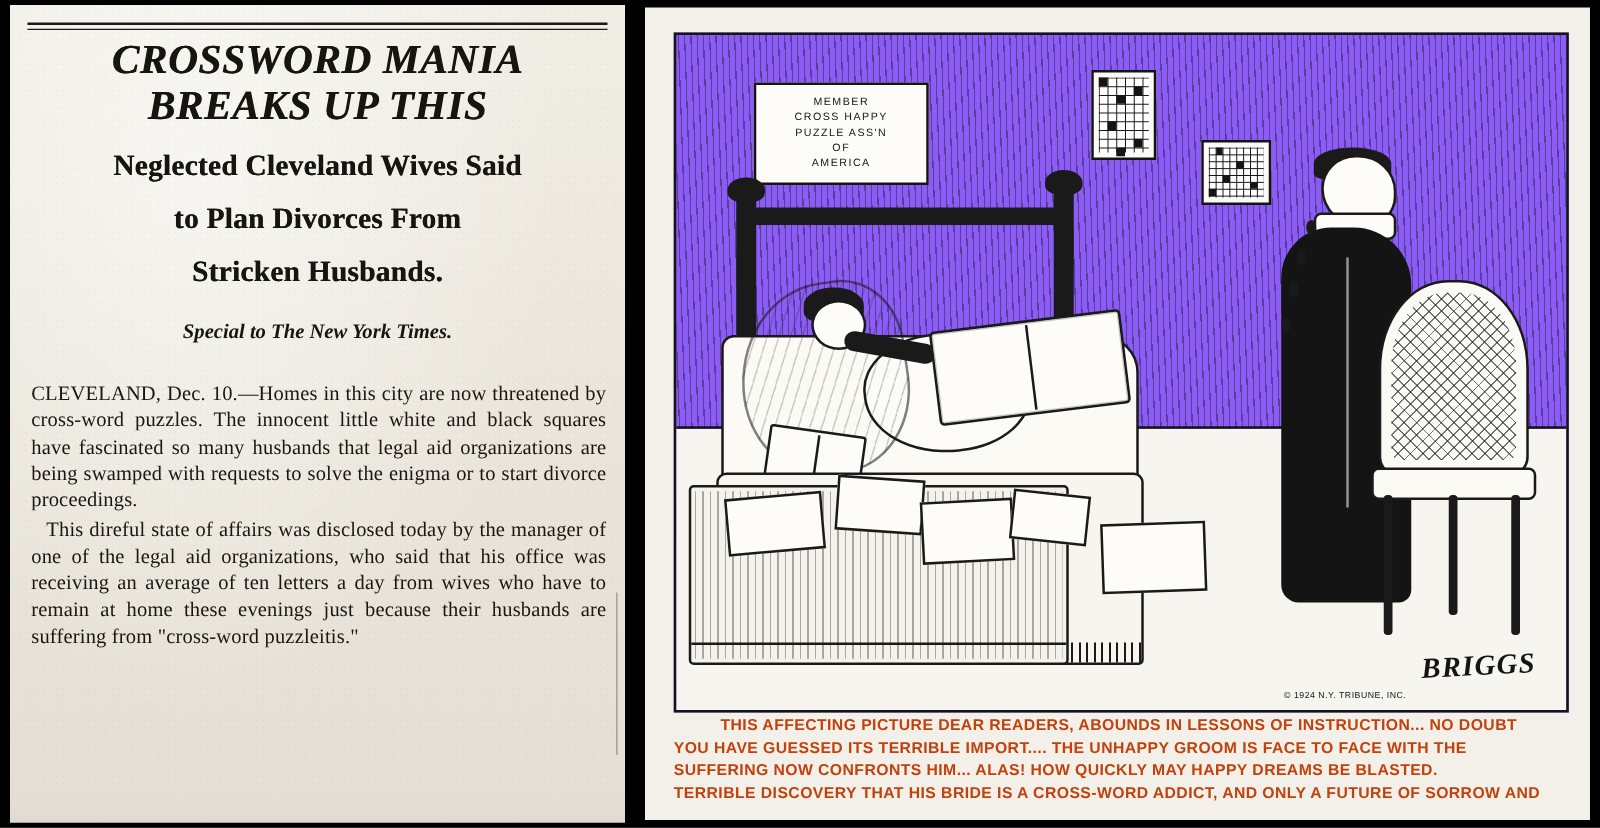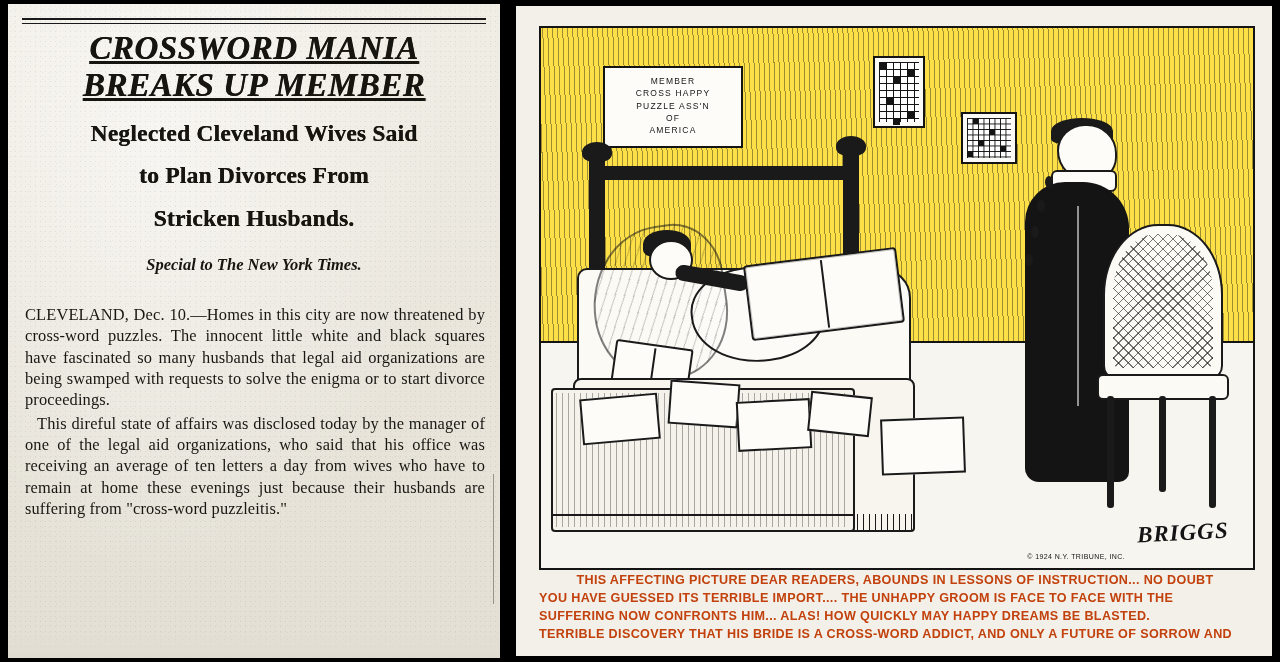--- a/index.html
+++ b/index.html
@@ -76,21 +76,20 @@
   }
   .hl1 {
     font-family: "Liberation Serif", serif;
     font-style: italic;
     font-weight: bold;
     font-size: 33px;
     line-height: 1.13;
     letter-spacing: 0.5px;
     margin: 0;
     text-shadow: 0.4px 0 0 #17150f;
-    text-decoration: underline;
   }
   .hl2 {
     font-family: "Liberation Serif", serif;
     font-weight: bold;
     font-size: 23.5px;
     line-height: 1.22;
     margin: 14px 6px 0 6px;
     letter-spacing: 0.2px;
     text-shadow: 0.3px 0 0 #17150f;
   }
@@ -149,21 +148,21 @@
     background: #f2f0e9;
     overflow: hidden;
   }
   .cartoon-frame {
     position: absolute;
     left: 23px;
     top: 20px;
     width: 712px;
     height: 540px;
     border: 2px solid #141414;
-    background: #fde047;
+    background: #8b5cf6;
     overflow: hidden;
   }
   
   .wall {
     position: absolute;
     inset: 0;
     background:
       repeating-linear-gradient(88deg, rgba(20,20,20,.55) 0px, rgba(20,20,20,.55) 1px, rgba(255,255,255,0) 1px, rgba(255,255,255,0) 5px);
     opacity: .75;
   }
@@ -574,21 +573,21 @@
 
 <div class="page">
 
   <div class="clipping">
     <div class="clip-inner">
 
       <div class="rule-top"></div>
 
       <div class="headline-block">
         <div class="hl1">CROSSWORD MANIA</div>
-        <div class="hl1">BREAKS UP MEMBER</div>
+        <div class="hl1">BREAKS UP THIS</div>
         <div class="hl2">Neglected Cleveland Wives Said</div>
         <div class="hl2">to Plan Divorces From</div>
         <div class="hl2">Stricken Husbands.</div>
         <div class="credit">Special to The New York Times.</div>
       </div>
 
       <div class="body-text">
         <p>CLEVELAND, Dec. 10.—Homes in this city are now threatened by cross-word puzzles. The innocent little white and black squares have fascinated so many husbands that legal aid organizations are being swamped with requests to solve the enigma or to start divorce proceedings.</p>
         <p>This direful state of affairs was disclosed today by the manager of one of the legal aid organizations, who said that his office was receiving an average of ten letters a day from wives who have to remain at home these evenings just because their husbands are suffering from "cross-word puzzleitis."</p>
       </div>

